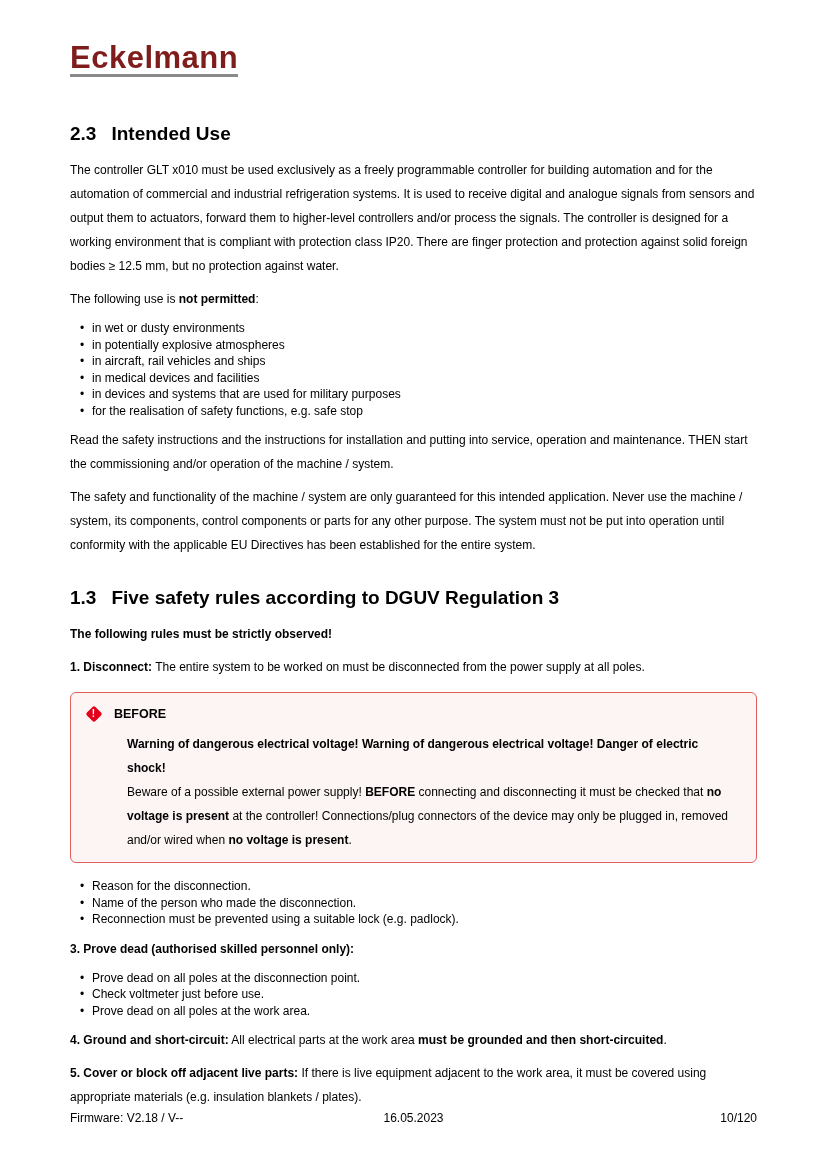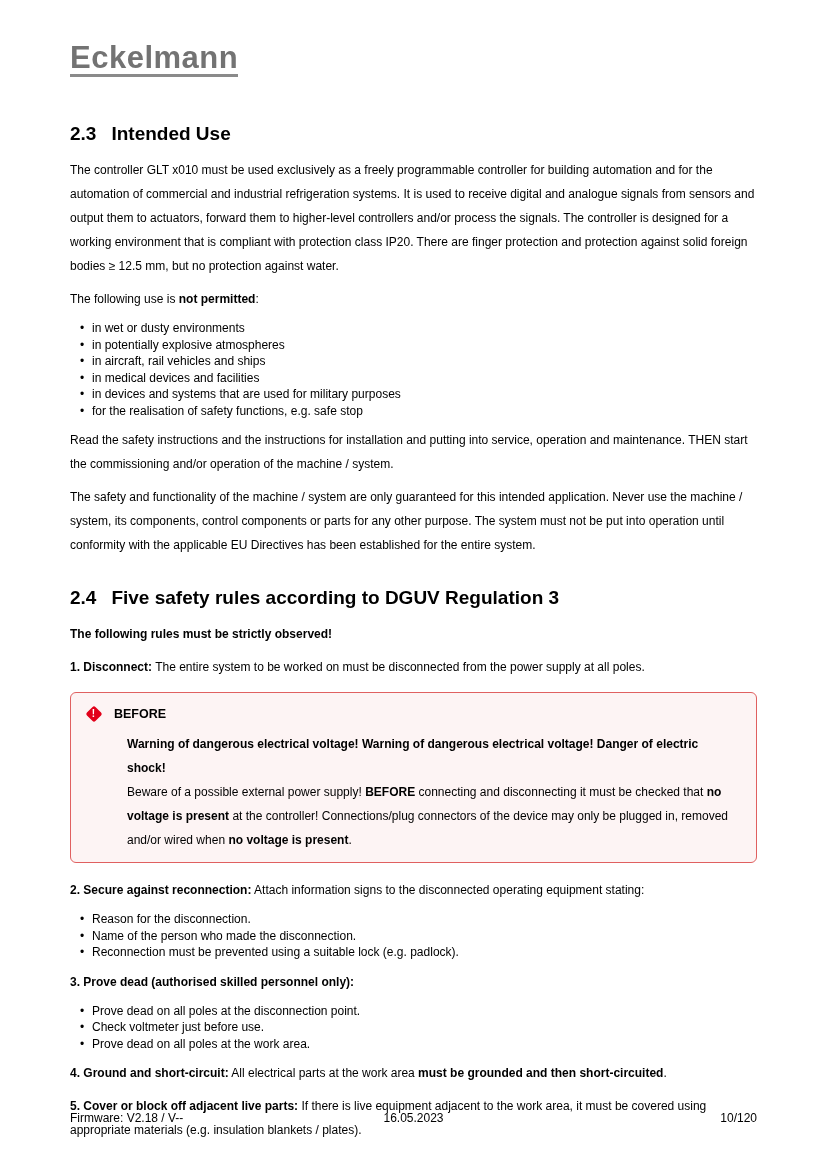--- a/index.html
+++ b/index.html
@@ -12,21 +12,21 @@
     font-size: 12px;
     position: relative;
   }
   .page {
     padding: 42px 70px 0 70px;
   }
   .logo {
     display: inline-block;
     font-size: 31px;
     font-weight: bold;
-    color: #737373;
+    color: #7f1d1d;
     letter-spacing: 0.5px;
     border-bottom: 3px solid #8a8a8a;
     padding-bottom: 1px;
     line-height: 1.0;
   }
   h2 {
     font-size: 19px;
     font-weight: bold;
     margin: 0 0 13px 0;
   }
@@ -142,42 +142,41 @@
     <li>in medical devices and facilities</li>
     <li>in devices and systems that are used for military purposes</li>
     <li>for the realisation of safety functions, e.g. safe stop</li>
   </ul>
 
   <p>Read the safety instructions and the instructions for installation and putting into service, operation and maintenance. THEN start the commissioning and/or operation of the machine / system.</p>
 
   <p>The safety and functionality of the machine / system are only guaranteed for this intended application. Never use the machine / system, its components, control components or parts for any other purpose. The system must not be put into operation until conformity with the applicable EU Directives has been established for the entire system.</p>
 
   <h2 class="later">
-    <span class="h-num">2.4</span><span>Five safety rules according to DGUV Regulation 3</span>
+    <span class="h-num">1.3</span><span>Five safety rules according to DGUV Regulation 3</span>
   </h2>
 
   <p class="bold">The following rules must be strictly observed!</p>
 
   <p><strong>1. Disconnect:</strong><span> The entire system to be worked on must be disconnected from the power supply at all poles.</span></p>
 
   <div class="danger-box">
     <div class="danger-header">
       <span class="danger-icon">
           <span class="diamond"></span>
           <span class="mark">!</span>
         </span>
       <span class="danger-label">BEFORE</span>
     </div>
     <div class="danger-content">
       <p class="danger-title">Warning of dangerous electrical voltage! Warning of dangerous electrical voltage! Danger of electric shock!</p>
       <p class="danger-body"><span>Beware of a possible external power supply! </span><strong>BEFORE</strong><span> connecting and disconnecting it must be checked that </span><strong>no voltage is present</strong><span> at the controller! Connections/plug connectors of the device may only be plugged in, removed and/or wired when </span><strong>no voltage is present</strong><span>.</span></p>
     </div>
   </div>
 
-  <p><strong>2. Secure against reconnection:</strong><span> Attach information signs to the disconnected operating equipment stating:</span></p>
 
   <ul class="bullets">
     <li>Reason for the disconnection.</li>
     <li>Name of the person who made the disconnection.</li>
     <li>Reconnection must be prevented using a suitable lock (e.g. padlock).</li>
   </ul>
 
   <p><strong>3. Prove dead (authorised skilled personnel only):</strong></p>
 
   <ul class="bullets">

